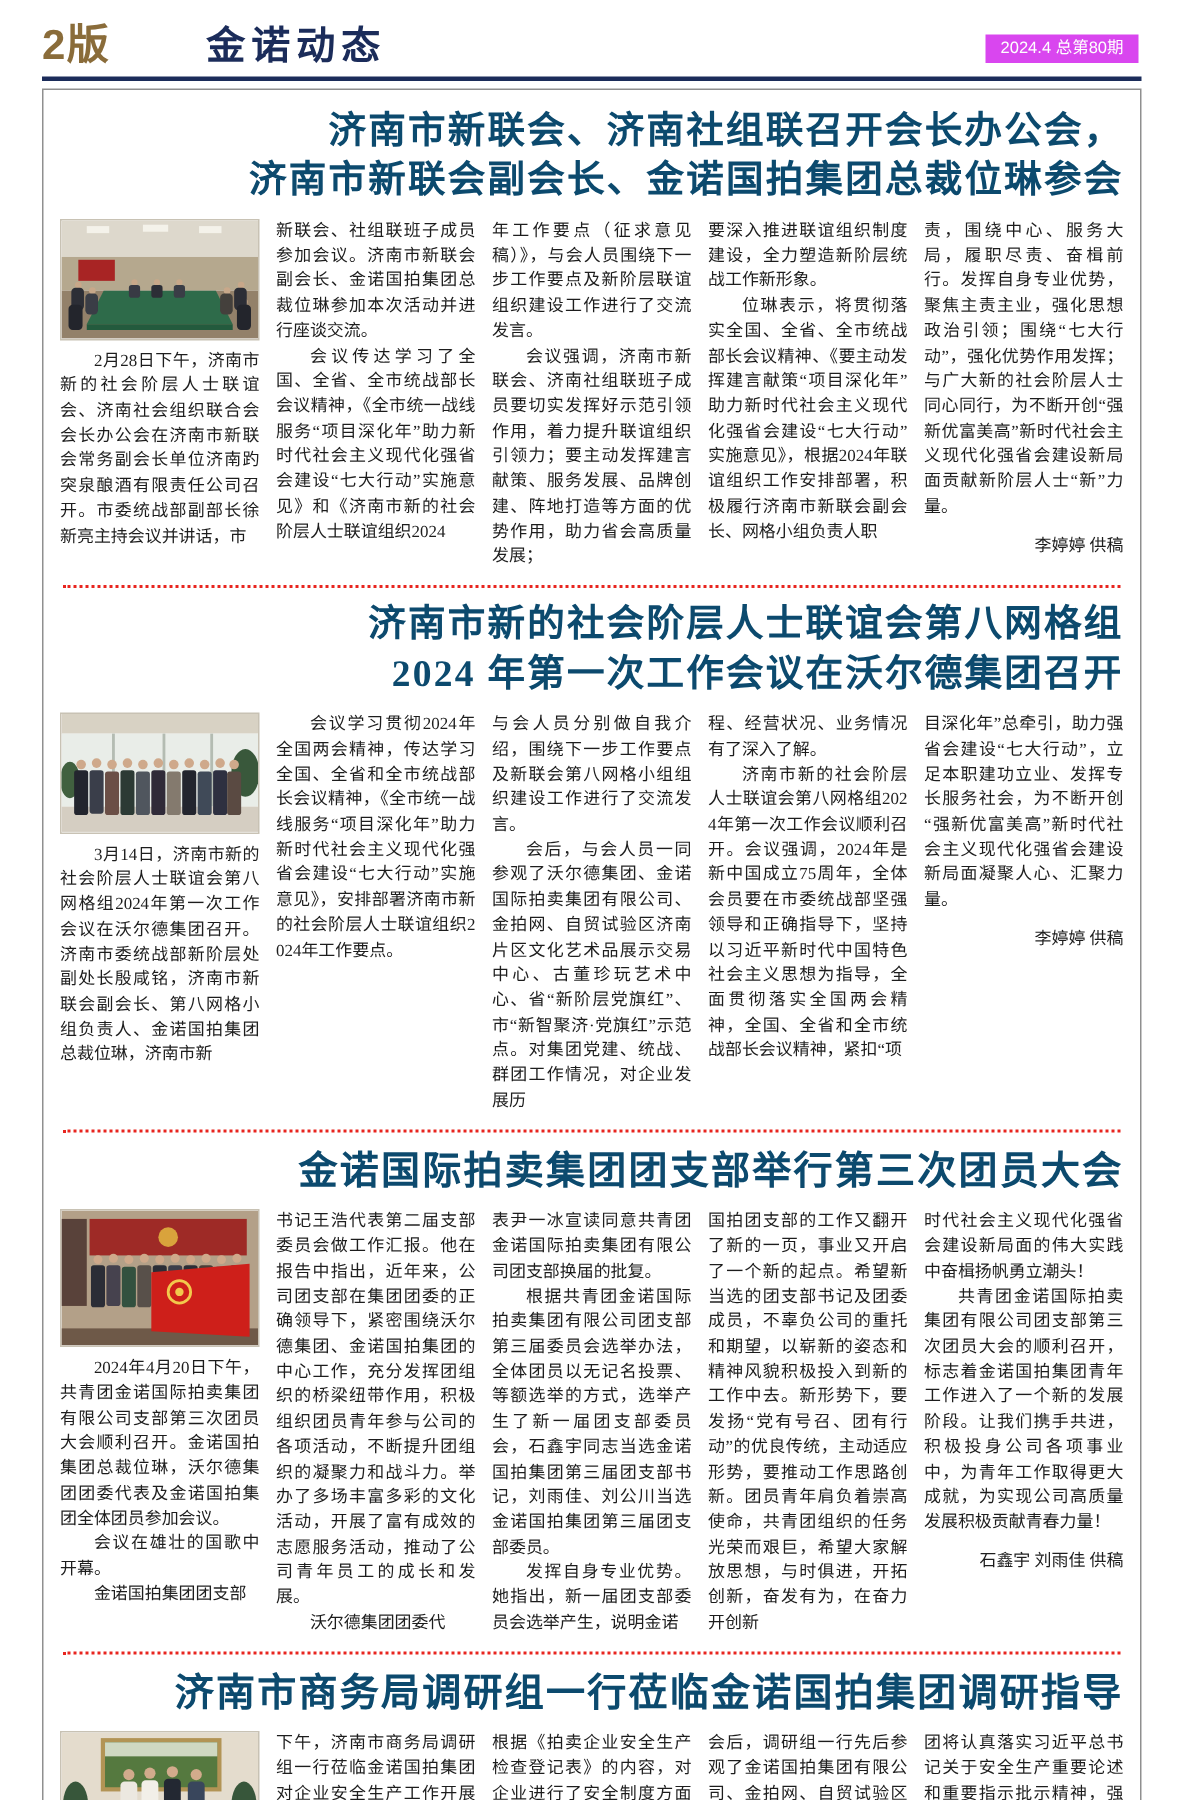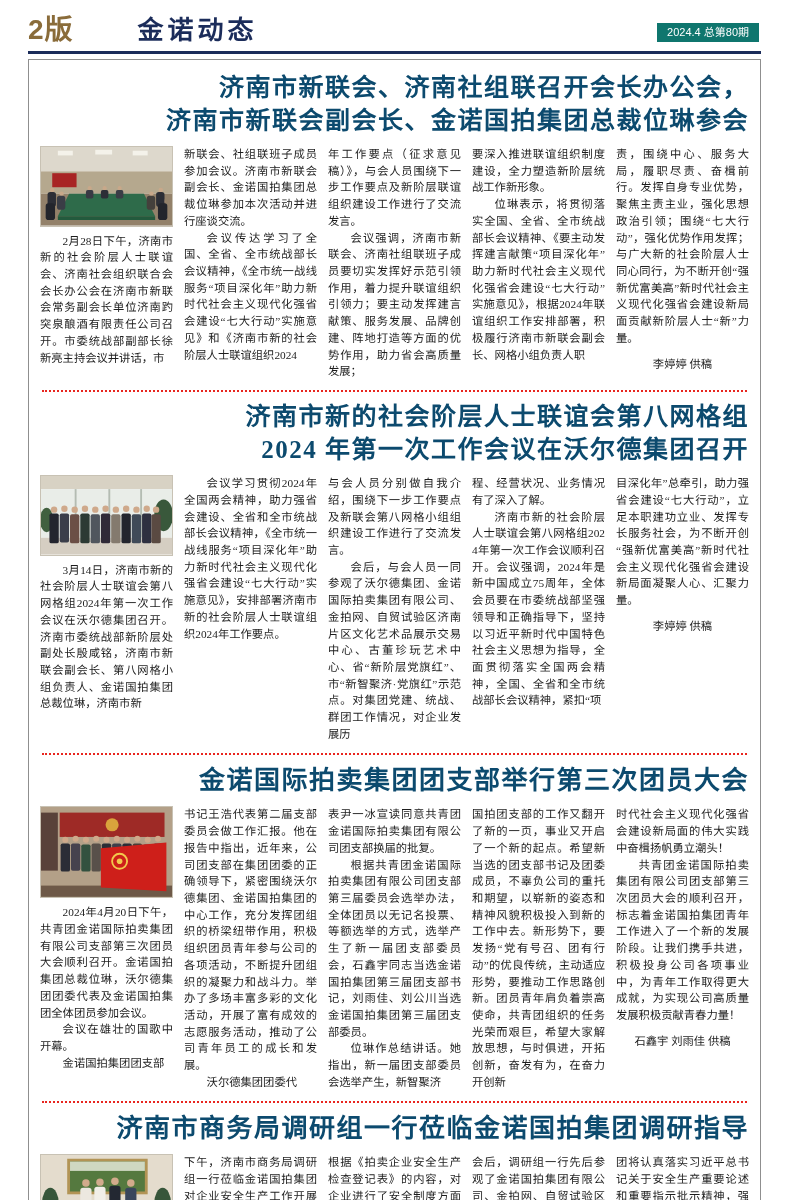--- a/index.html
+++ b/index.html
@@ -22,21 +22,21 @@
   .page-num{
     font-family:"Liberation Sans","DejaVu Sans",sans-serif;
     font-size:28px;font-weight:bold;color:#8a6c3a;line-height:1;
     letter-spacing:1px;
   }
   .masthead{
     font-size:26px;font-weight:bold;color:#1b2c5a;
     letter-spacing:4px;line-height:1;margin-left:32px;
   }
   .issue-badge{
-    margin-left:auto;background:#0f766e;color:#fff;
+    margin-left:auto;background:#d946ef;color:#fff;
     font-family:"Liberation Sans","DejaVu Sans",sans-serif;
     font-size:11px;padding:3px 10px 3px 10px;line-height:1.2;
     align-self:flex-end;margin-bottom:2px;
   }
   
   .frame{
     border:1px solid #8f8f8f;margin-top:5px;
     padding:10px 11px 8px 11px;
   }
   .headline{
@@ -47,21 +47,21 @@
   }
   .headline.single{font-size:26px;}
   .article-body{display:flex;gap:11px;}
   .col{flex:1 1 0;min-width:0;text-align:justify;}
   .col p{
     margin:0;font-size:11.3px;line-height:1.48;
     text-indent:2em;word-break:break-all;
   }
   .col p.noind{text-indent:0;}
   .col p.byline{
-    text-align:center;text-indent:0;margin-top:9px;
+    text-align:right;text-indent:0;margin-top:9px;
   }
   .photo{margin:0 0 6px 0;border:1px solid #c8c2b4;}
   .photo svg{display:block;width:100%;height:auto;}
   .sep{
     border:none;border-top:2px dotted #e8251f;
     margin:10px 2px 9px 2px;
   }
 </style>
 </head>
 <body>
@@ -182,21 +182,21 @@
                 <rect x="86" y="40" width="10" height="32" rx="2" fill="#23252e"></rect>
                 <rect x="97" y="41" width="10" height="31" rx="2" fill="#404a58"></rect>
                 <rect x="108" y="40" width="10" height="32" rx="2" fill="#2e3040"></rect>
                 <rect x="118" y="41" width="10" height="31" rx="2" fill="#5a4a42"></rect>
               </g>
             </svg>
           </figure>
           <p>3月14日，济南市新的社会阶层人士联谊会第八网格组2024年第一次工作会议在沃尔德集团召开。济南市委统战部新阶层处副处长殷咸铭，济南市新联会副会长、第八网格小组负责人、金诺国拍集团总裁位琳，济南市新</p>
         </div>
         <div class="col">
-          <p>会议学习贯彻2024年全国两会精神，助力强省会建设、全省和全市统战部长会议精神，《全市统一战线服务“项目深化年”助力新时代社会主义现代化强省会建设“七大行动”实施意见》，安排部署济南市新的社会阶层人士联谊组织2024年工作要点。</p>
+          <p>会议学习贯彻2024年全国两会精神，传达学习全国、全省和全市统战部长会议精神，《全市统一战线服务“项目深化年”助力新时代社会主义现代化强省会建设“七大行动”实施意见》，安排部署济南市新的社会阶层人士联谊组织2024年工作要点。</p>
         </div>
         <div class="col">
           <p class="noind">与会人员分别做自我介绍，围绕下一步工作要点及新联会第八网格小组组织建设工作进行了交流发言。</p>
           <p>会后，与会人员一同参观了沃尔德集团、金诺国际拍卖集团有限公司、金拍网、自贸试验区济南片区文化艺术品展示交易中心、古董珍玩艺术中心、省“新阶层党旗红”、市“新智聚济·党旗红”示范点。对集团党建、统战、群团工作情况，对企业发展历</p>
         </div>
         <div class="col">
           <p class="noind">程、经营状况、业务情况有了深入了解。</p>
           <p>济南市新的社会阶层人士联谊会第八网格组2024年第一次工作会议顺利召开。会议强调，2024年是新中国成立75周年，全体会员要在市委统战部坚强领导和正确指导下，坚持以习近平新时代中国特色社会主义思想为指导，全面贯彻落实全国两会精神，全国、全省和全市统战部长会议精神，紧扣“项</p>
         </div>
         <div class="col">
@@ -254,21 +254,21 @@
           <p>会议在雄壮的国歌中开幕。</p>
           <p>金诺国拍集团团支部</p>
         </div>
         <div class="col">
           <p class="noind">书记王浩代表第二届支部委员会做工作汇报。他在报告中指出，近年来，公司团支部在集团团委的正确领导下，紧密围绕沃尔德集团、金诺国拍集团的中心工作，充分发挥团组织的桥梁纽带作用，积极组织团员青年参与公司的各项活动，不断提升团组织的凝聚力和战斗力。举办了多场丰富多彩的文化活动，开展了富有成效的志愿服务活动，推动了公司青年员工的成长和发展。</p>
           <p>沃尔德集团团委代</p>
         </div>
         <div class="col">
           <p class="noind">表尹一冰宣读同意共青团金诺国际拍卖集团有限公司团支部换届的批复。</p>
           <p>根据共青团金诺国际拍卖集团有限公司团支部第三届委员会选举办法，全体团员以无记名投票、等额选举的方式，选举产生了新一届团支部委员会，石鑫宇同志当选金诺国拍集团第三届团支部书记，刘雨佳、刘公川当选金诺国拍集团第三届团支部委员。</p>
-          <p>位琳作总结讲话。她指出，新一届团支部委员会选举产生，新智聚济</p>
+          <p>发挥自身专业优势。她指出，新一届团支部委员会选举产生，说明金诺</p>
         </div>
         <div class="col">
           <p class="noind">国拍团支部的工作又翻开了新的一页，事业又开启了一个新的起点。希望新当选的团支部书记及团委成员，不辜负公司的重托和期望，以崭新的姿态和精神风貌积极投入到新的工作中去。新形势下，要发扬“党有号召、团有行动”的优良传统，主动适应形势，要推动工作思路创新。团员青年肩负着崇高使命，共青团组织的任务光荣而艰巨，希望大家解放思想，与时俱进，开拓创新，奋发有为，在奋力开创新</p>
         </div>
         <div class="col">
           <p class="noind">时代社会主义现代化强省会建设新局面的伟大实践中奋楫扬帆勇立潮头！</p>
           <p>共青团金诺国际拍卖集团有限公司团支部第三次团员大会的顺利召开，标志着金诺国拍集团青年工作进入了一个新的发展阶段。让我们携手共进，积极投身公司各项事业中，为青年工作取得更大成就，为实现公司高质量发展积极贡献青春力量！</p>
           <p class="byline">石鑫宇 刘雨佳 供稿</p>
         </div>
       </div>

